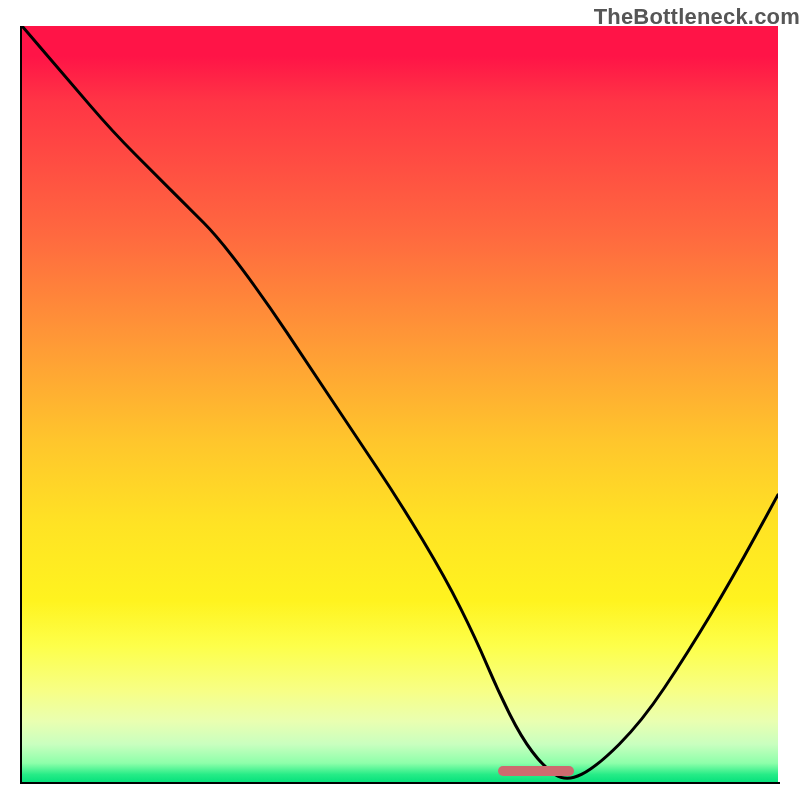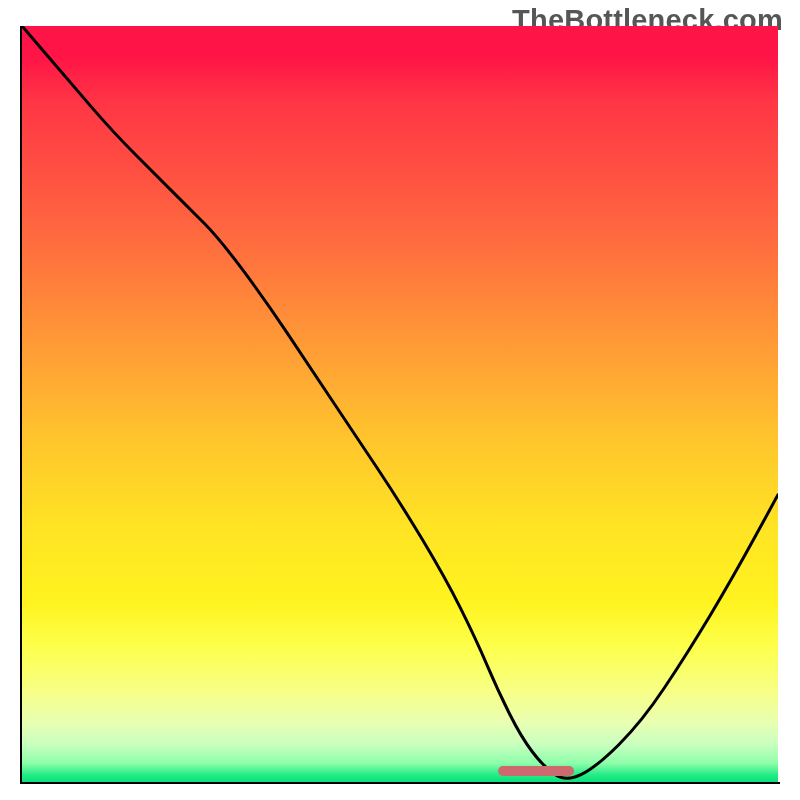--- a/index.html
+++ b/index.html
@@ -12,22 +12,22 @@
     font-family: Arial, Helvetica, sans-serif;
   }
   .chart-wrap {
     position: relative;
     width: 800px;
     height: 800px;
   }
   .watermark {
     position: absolute;
     top: 4px;
-    right: 17px;
-    font-size: 29px;
+    right: 0;
+    font-size: 22px;
     font-weight: 600;
     color: #565656;
     letter-spacing: 0.2px;
     user-select: none;
   }
   .plot {
     position: absolute;
     left: 22px;
     top: 26px;
     width: 756px;

